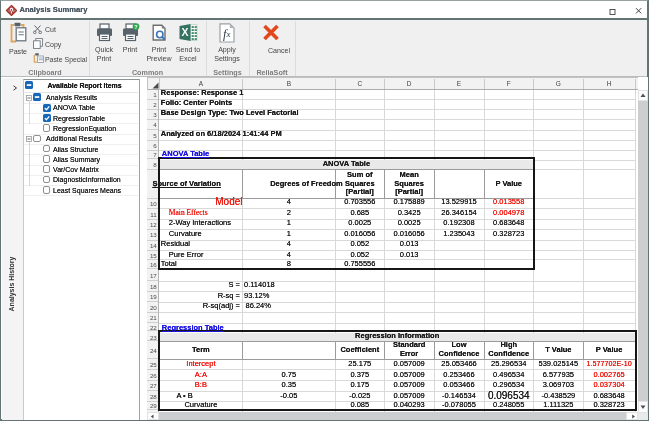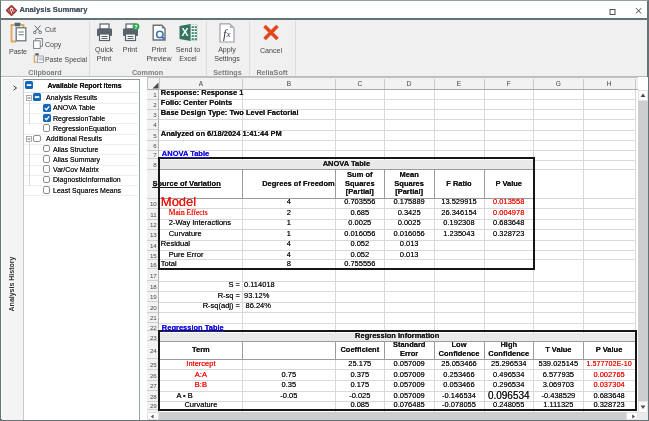--- a/index.html
+++ b/index.html
@@ -104,21 +104,21 @@
 <div class="cell" style="left:167px;top:45px;width:40px;height:18px;line-height:8.6px;text-align:center;font-size:7.1px;color:#444;text-shadow:none;">Send to<br>Excel</div>
 <svg class="ab" style="left:217px;top:22px;" width="18" height="20" viewBox="0 0 18 20">
 <path d="M2 0.8 H11.8 L16 5 V19 H2 Z" fill="#fff" stroke="#9aa0a6" stroke-width="1.2"></path>
 <polygon points="11.8,0.8 16,5 11.8,5" fill="#aeb4ba"></polygon>
 <text x="8.7" y="14.5" font-size="12.5" font-style="italic" fill="#2f3b44" text-anchor="middle" font-family="Liberation Serif">f<tspan font-size="9" dy="-0.3">x</tspan></text>
     </svg>
 <div class="cell" style="left:206px;top:45px;width:40px;height:18px;line-height:8.6px;text-align:center;font-size:7.1px;color:#444;text-shadow:none;">Apply<br>Settings</div>
 <svg class="ab" style="left:261px;top:23px;" width="18" height="17" viewBox="0 0 18 17">
 <path d="M2.5 2 L15.5 15 M15.5 2 L2.5 15" stroke="#e1491d" stroke-width="3.6"></path>
     </svg>
-<div class="cell" style="left:251px;top:46px;width:38px;height:9px;line-height:9px;text-align:center;font-size:7.1px;color:#444;text-shadow:none;">Cancel</div>
+<div class="cell" style="left:251px;top:46px;width:38px;height:9px;line-height:9px;text-align:right;font-size:7.1px;color:#444;text-shadow:none;">Cancel</div>
 <div class="ab" style="left:1px;top:77px;width:20.5px;height:342px;background:#f4f4f4;"></div>
 <svg class="ab" style="left:11px;top:83.5px;" width="6" height="6" viewBox="0 0 6 6">
       <path d="M1.5 0.8 L4.5 3 L1.5 5.2" fill="none" stroke="#3a3a3a" stroke-width="1"></path>
     </svg>
 <div class="ab" style="left:2px;top:252px;width:18px;height:62px;">
       <div style="width:62px;height:18px;transform:rotate(-90deg) translate(-62px,0);transform-origin:0 0;font-size:7px;font-weight:bold;color:#333;line-height:18px;text-align:center;white-space:nowrap;">Analysis History</div>
     </div>
 <div class="ab" style="left:21.5px;top:77.5px;width:117px;height:341.5px;background:#fff;border-top:1px solid #8a9494;border-left:1px solid #c6cccc;border-right:1px solid #9aa4a4;"></div>
 <svg class="ab" style="left:24px;top:80.3px;" width="8" height="8" viewBox="0 0 7.5 7.5">
       <rect x="0" y="0" width="7.5" height="7.5" rx="1.5" fill="#1767b9"></rect>
@@ -311,26 +311,25 @@
 <div class="hb" style="left:158.3px;top:357.5px;width:475.7px;height:1px;"></div>
 <div class="ab" style="left:157.3px;top:156px;width:377.2px;height:112.5px;border:2px solid #161616;"></div>
 <div class="ab" style="left:157.3px;top:329px;width:478.7px;height:81px;border:2px solid #161616;"></div>
 <div class="cell b" style="left:158.3px;top:87.8px;width:83.19999999999999px;height:10.299999999999997px;line-height:8.699999999999998px;font-size:7.5px;padding-left:1.5px;">Response: Response 1</div>
 <div class="cell b" style="left:158.3px;top:98.1px;width:83.19999999999999px;height:10.300000000000011px;line-height:8.700000000000012px;font-size:7.5px;padding-left:1.5px;">Folio: Center Points</div>
 <div class="cell b" style="left:158.3px;top:108.4px;width:83.19999999999999px;height:10.299999999999997px;line-height:8.699999999999998px;font-size:7.5px;padding-left:1.5px;">Base Design Type: Two Level Factorial</div>
 <div class="cell b" style="left:158.3px;top:129.0px;width:83.19999999999999px;height:10.300000000000011px;line-height:8.700000000000012px;font-size:7.5px;padding-left:1.5px;">Analyzed on 6/18/2024 1:41:44 PM</div>
 <div class="cell b" style="left:160.8px;top:149.3px;width:200px;height:8.2px;line-height:8.2px;color:#1b14e2;text-decoration:underline;">ANOVA Table</div>
 <div class="cell b" style="left:158.3px;top:158.8px;width:374.2px;height:9.5px;line-height:7.9px;font-size:7.5px;text-align:center;">ANOVA Table</div>
 <div class="cell b" style="left:144px;top:168.8px;width:83.19999999999999px;height:28.5px;display:flex;align-items:center;justify-content:center;text-align:center;line-height:8.6px;text-decoration:underline;">Source of Variation</div>
-<div class="cell b" style="left:251px;top:168.8px;width:92.80000000000001px;height:28.5px;display:flex;align-items:center;justify-content:center;text-align:center;line-height:8.6px;">Degrees of Freedom</div>
+<div class="cell b" style="left:259px;top:168.8px;width:92.80000000000001px;height:28.5px;display:flex;align-items:center;justify-content:center;text-align:center;line-height:8.6px;">Degrees of Freedom</div>
 <div class="cell b" style="left:334.3px;top:168.8px;width:49.0px;height:28.5px;display:flex;align-items:center;justify-content:center;text-align:center;line-height:8.6px;">Sum of<br>Squares<br>[Partial]</div>
 <div class="cell b" style="left:383.3px;top:168.8px;width:49.69999999999999px;height:28.5px;display:flex;align-items:center;justify-content:center;text-align:center;line-height:8.6px;">Mean<br>Squares<br>[Partial]</div>
-<div class="cell b" style="left:433.0px;top:168.8px;width:50.0px;height:28.5px;display:flex;align-items:center;justify-content:center;text-align:center;line-height:8.6px;">F Ratio</div>
 <div class="cell b" style="left:483.0px;top:168.8px;width:49.5px;height:28.5px;display:flex;align-items:center;justify-content:center;text-align:center;line-height:8.6px;">P Value</div>
-<div class="cell" style="left:158.3px;top:197.3px;width:83.19999999999999px;height:10.399999999999977px;line-height:8.799999999999978px;font-size:13px;color:#f2140c;padding-left:1.5px;">Model</div>
+<div class="cell" style="left:158.3px;top:197.3px;width:83.19999999999999px;height:10.399999999999977px;line-height:8.799999999999978px;font-size:10px;color:#f2140c;padding-left:1.5px;text-align:right;">Model</div>
 <div class="cell" style="left:241.5px;top:197.3px;width:92.80000000000001px;height:10.399999999999977px;line-height:8.799999999999978px;font-size:7.5px;text-align:center;">4</div>
 <div class="cell" style="left:334.3px;top:197.3px;width:49.0px;height:10.399999999999977px;line-height:8.799999999999978px;font-size:7.5px;text-align:center;">0.703556</div>
 <div class="cell" style="left:383.3px;top:197.3px;width:49.69999999999999px;height:10.399999999999977px;line-height:8.799999999999978px;font-size:7.5px;text-align:center;">0.175889</div>
 <div class="cell" style="left:433.0px;top:197.3px;width:50.0px;height:10.399999999999977px;line-height:8.799999999999978px;font-size:7.5px;text-align:center;">13.529915</div>
 <div class="cell" style="left:483.0px;top:197.3px;width:49.5px;height:10.399999999999977px;line-height:8.799999999999978px;font-size:7.5px;color:#f2140c;text-align:center;">0.013558</div>
 <div class="cell" style="left:158.3px;top:207.7px;width:83.19999999999999px;height:10.5px;line-height:8.9px;font-size:7.5px;color:#f2140c;padding-left:9.5px;font-family:Liberation Serif, serif;">Main Effects</div>
 <div class="cell" style="left:241.5px;top:207.7px;width:92.80000000000001px;height:10.5px;line-height:8.9px;font-size:7.5px;text-align:center;">2</div>
 <div class="cell" style="left:334.3px;top:207.7px;width:49.0px;height:10.5px;line-height:8.9px;font-size:7.5px;text-align:center;">0.685</div>
 <div class="cell" style="left:383.3px;top:207.7px;width:49.69999999999999px;height:10.5px;line-height:8.9px;font-size:7.5px;text-align:center;">0.3425</div>
 <div class="cell" style="left:433.0px;top:207.7px;width:50.0px;height:10.5px;line-height:8.9px;font-size:7.5px;text-align:center;">26.346154</div>
@@ -399,21 +398,21 @@
 <div class="cell" style="left:142px;top:390.0px;width:83.19999999999999px;height:10.600000000000023px;line-height:9.000000000000023px;font-size:7.5px;text-align:center;">A • B</div>
 <div class="cell" style="left:241.5px;top:390.0px;width:92.80000000000001px;height:10.600000000000023px;line-height:9.000000000000023px;font-size:7.5px;text-align:center;">-0.05</div>
 <div class="cell" style="left:334.3px;top:390.0px;width:49.0px;height:10.600000000000023px;line-height:9.000000000000023px;font-size:7.5px;text-align:center;">-0.025</div>
 <div class="cell" style="left:383.3px;top:390.0px;width:49.69999999999999px;height:10.600000000000023px;line-height:9.000000000000023px;font-size:7.5px;text-align:center;">0.057009</div>
 <div class="cell" style="left:433.0px;top:390.0px;width:50.0px;height:10.600000000000023px;line-height:9.000000000000023px;font-size:7.5px;text-align:center;">-0.146534</div>
 <div class="cell" style="left:483.0px;top:390.0px;width:49.5px;height:10.600000000000023px;line-height:9.000000000000023px;font-size:10px;text-align:center;">0.096534</div>
 <div class="cell" style="left:532.5px;top:390.0px;width:49.700000000000045px;height:10.600000000000023px;line-height:9.000000000000023px;font-size:7.5px;text-align:center;">-0.438529</div>
 <div class="cell" style="left:582.2px;top:390.0px;width:51.799999999999955px;height:10.600000000000023px;line-height:9.000000000000023px;font-size:7.5px;text-align:center;">0.683648</div>
 <div class="cell" style="left:158.3px;top:400.6px;width:83.19999999999999px;height:8.099999999999966px;line-height:6.499999999999966px;font-size:7.5px;text-align:center;">Curvature</div>
 <div class="cell" style="left:334.3px;top:400.6px;width:49.0px;height:8.099999999999966px;line-height:6.499999999999966px;font-size:7.5px;text-align:center;">0.085</div>
-<div class="cell" style="left:383.3px;top:400.6px;width:49.69999999999999px;height:8.099999999999966px;line-height:6.499999999999966px;font-size:7.5px;text-align:center;">0.076485</div>
+<div class="cell" style="left:383.3px;top:400.6px;width:49.69999999999999px;height:8.099999999999966px;line-height:6.499999999999966px;font-size:7.5px;text-align:center;">0.040293</div>
 <div class="cell" style="left:433.0px;top:400.6px;width:50.0px;height:8.099999999999966px;line-height:6.499999999999966px;font-size:7.5px;text-align:center;">-0.078055</div>
 <div class="cell" style="left:483.0px;top:400.6px;width:49.5px;height:8.099999999999966px;line-height:6.499999999999966px;font-size:7.5px;text-align:center;">0.248055</div>
 <div class="cell" style="left:532.5px;top:400.6px;width:49.700000000000045px;height:8.099999999999966px;line-height:6.499999999999966px;font-size:7.5px;text-align:center;">1.111325</div>
 <div class="cell" style="left:582.2px;top:400.6px;width:51.799999999999955px;height:8.099999999999966px;line-height:6.499999999999966px;font-size:7.5px;text-align:center;">0.328723</div>
 <div class="ab" style="left:636.5px;top:76px;width:10.5px;height:343px;background:#cdcecf;"></div>
 <div class="ab" style="left:636.5px;top:76px;width:10.5px;height:12.5px;background:#fff;"></div>
 <div class="ab" style="left:636.5px;top:88.5px;width:10.5px;height:11px;background:#fdfdfd;border:1px solid #e2e2e2;"></div>
 <svg class="ab" style="left:639px;top:91.5px;" width="6" height="5" viewBox="0 0 6 5">
       <polygon points="3,0.5 5.5,4 0.5,4" fill="#4f4f4f"></polygon>
     </svg>

